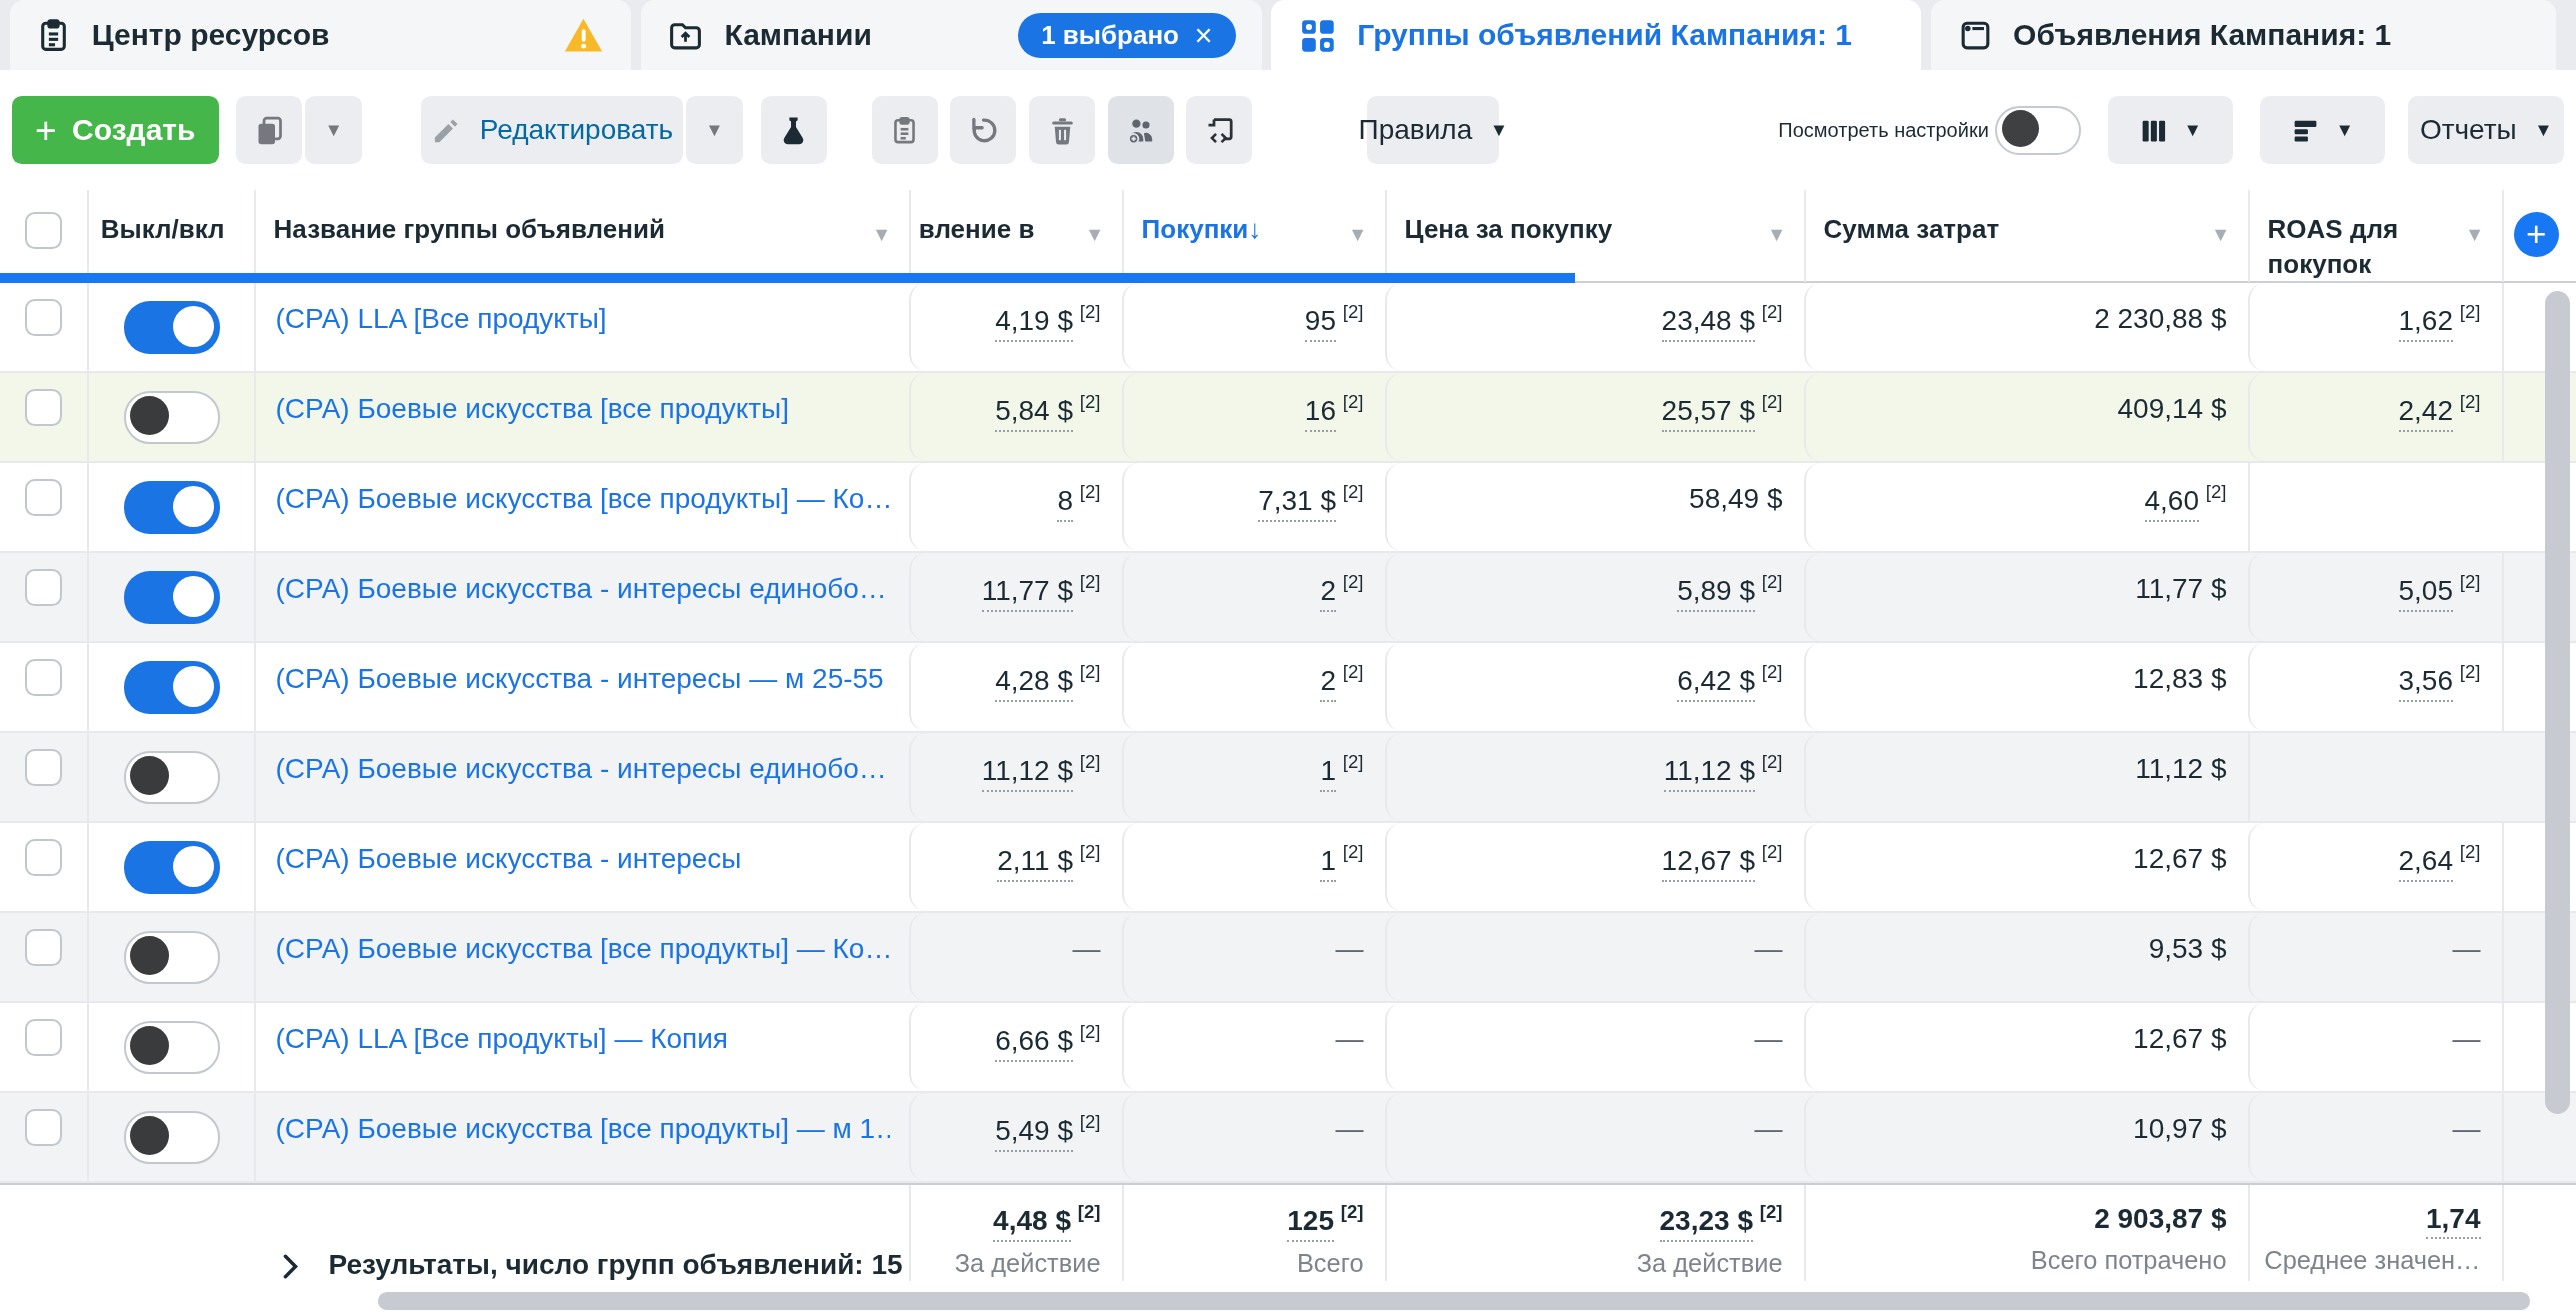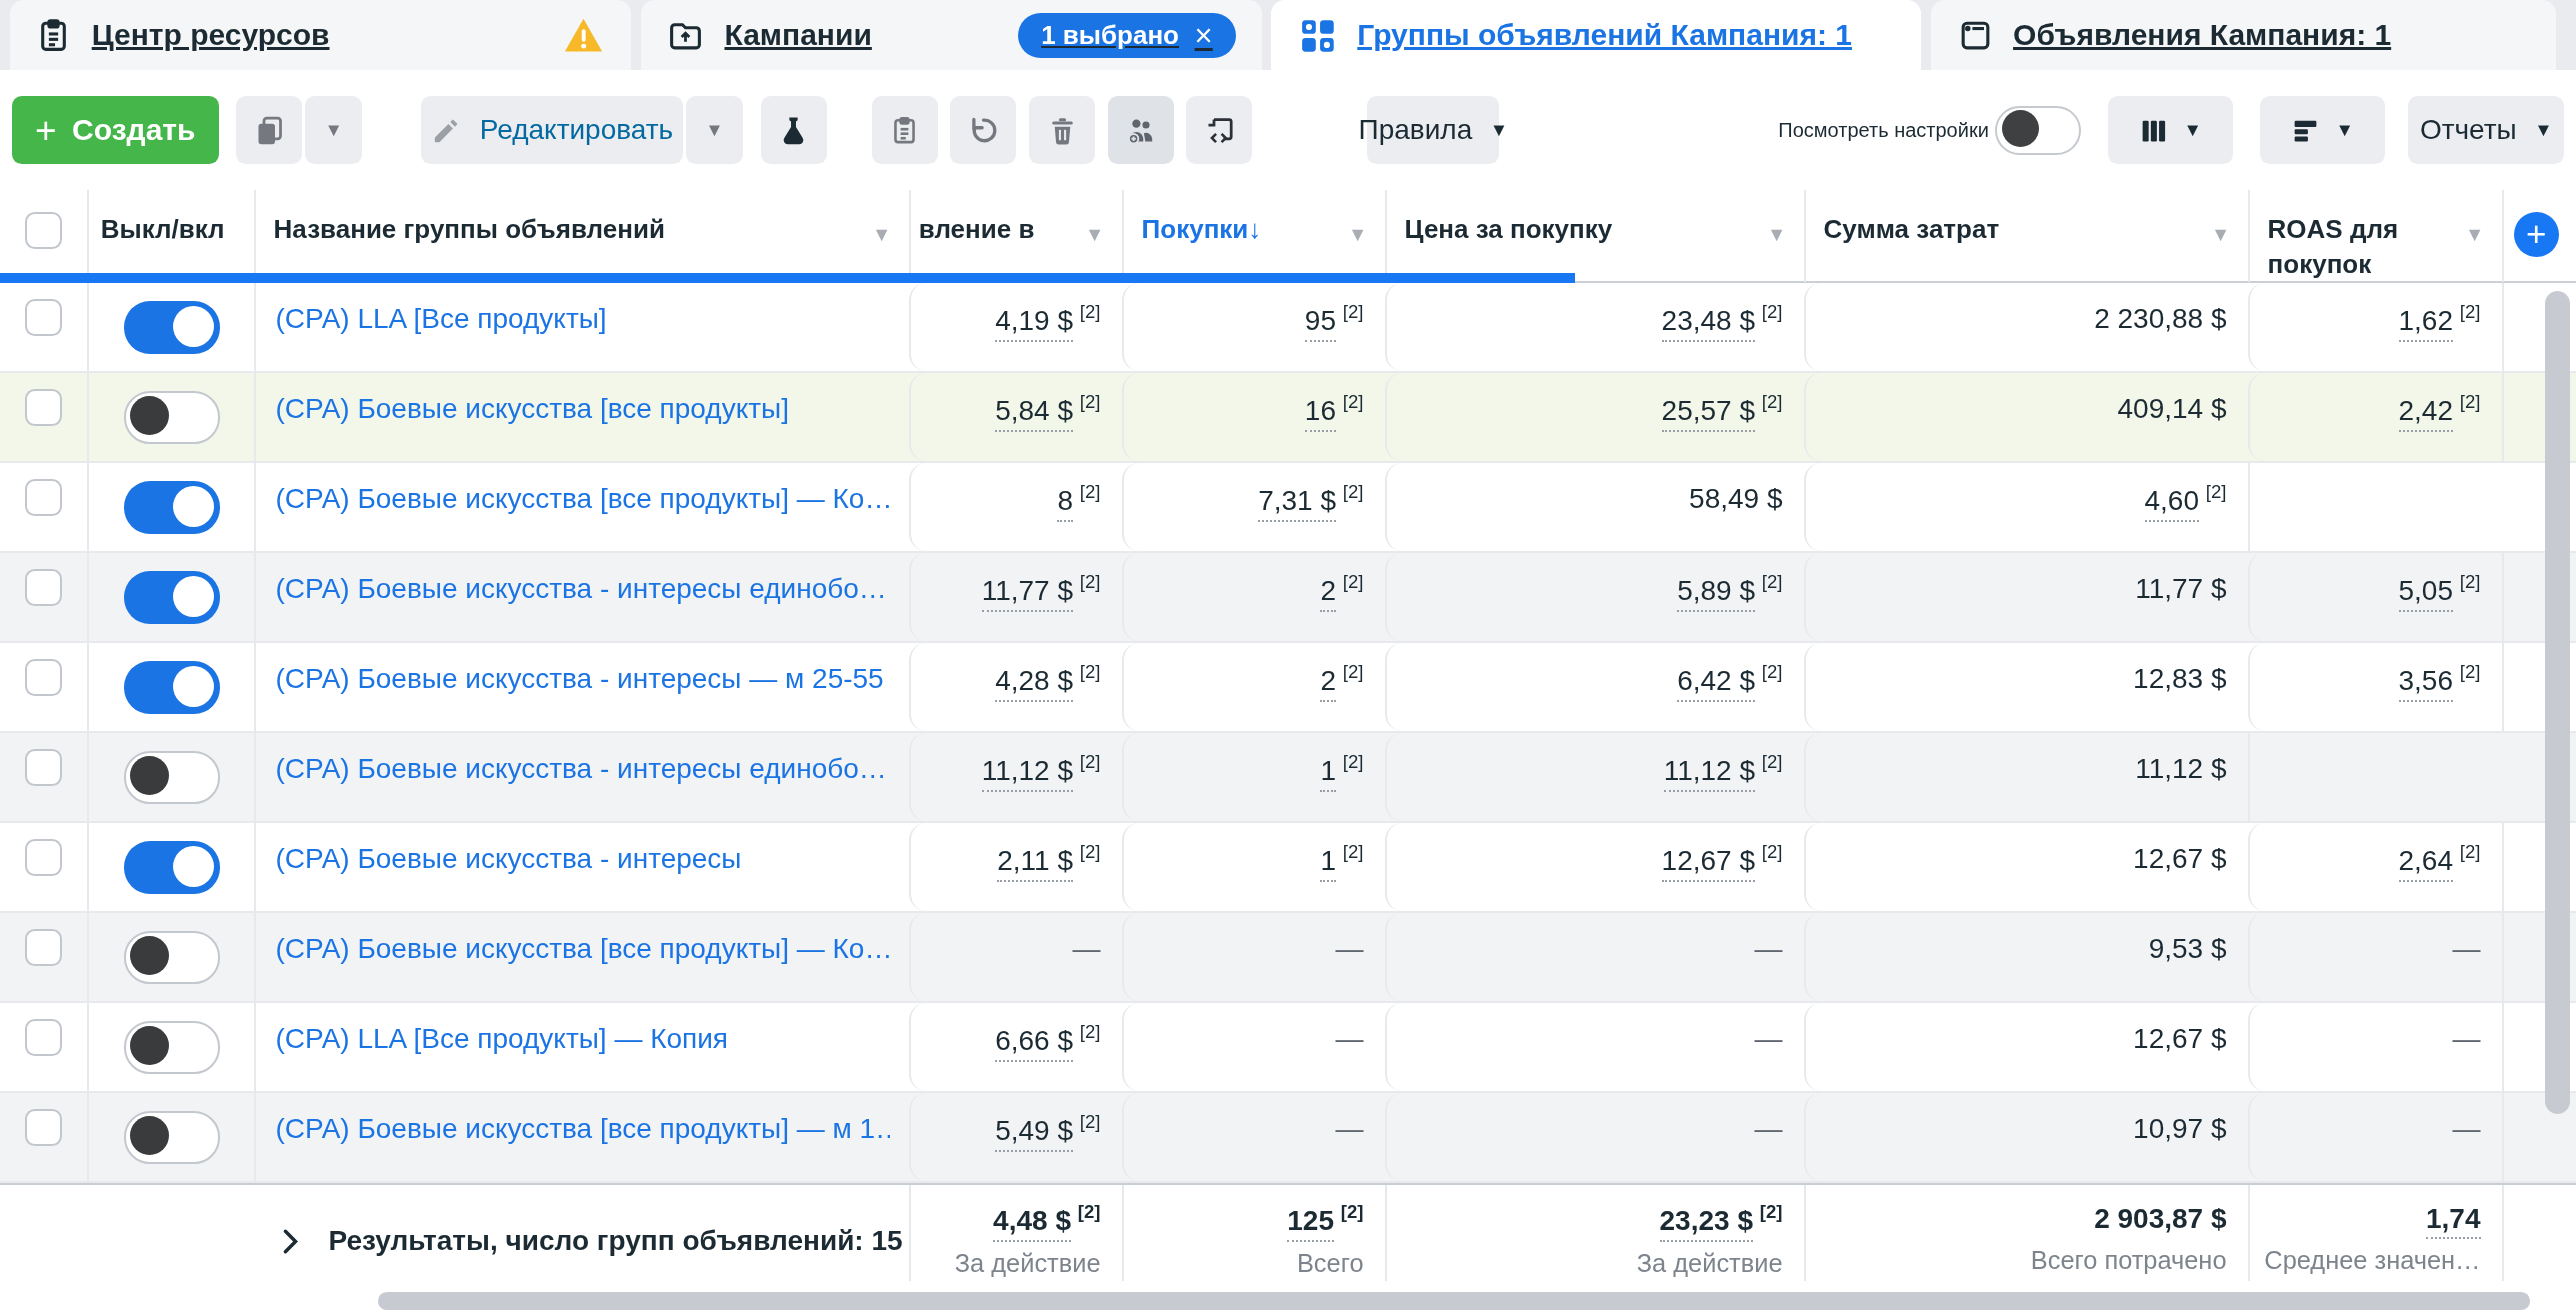--- a/index.html
+++ b/index.html
@@ -3,21 +3,21 @@
 <meta charset="utf-8">
 <style>
   * { margin:0; padding:0; box-sizing:border-box; }
   html,body { width:2576px; height:1315px; overflow:hidden; background:#fff;
               font-family:"Liberation Sans", sans-serif; color:#1c2b33; }
   .app { position:relative; width:2576px; height:1315px; }
 
   
   .tabbar { height:70px; background:#e9ebee; display:flex; padding-left:9.8px; gap:9.8px; }
   .tab { display:flex; align-items:center; gap:19.5px; padding:0 25.4px;
-         background:#f5f6f7; border-radius:13.7px 13.7px 0 0; font-size:30px; font-weight:700; cursor:default;text-decoration:underline; }
+         background:#f5f6f7; border-radius:13.7px 13.7px 0 0; font-size:30px; font-weight:700; cursor:default; }
   .tab svg { flex:0 0 auto; }
   .tab .lbl { white-space:nowrap; }
   .tab.active { background:#fff; color:#1b74e4; }
   .t1 { width:621px; } .t2 { width:621px; } .t3 { width:650px; } .t4 { width:625px; }
   .spacer { flex:1; }
   .badge { height:45px; border-radius:22.5px; background:#1b74e4; color:#fff;
            display:flex; align-items:center; gap:15.6px; padding:0 23.5px;
            font-size:26px; font-weight:700; }
   .badge .x { font-size:31px; font-weight:400; line-height:1; }
 
@@ -75,21 +75,21 @@
   .rtoggle.off .knob { position:absolute; left:4.9px; top:3.9px; width:39px; height:39px; border-radius:50%; background:#3a3b3c; }
   .c-name { padding:19.5px 19.5px 0 19.5px; overflow:hidden; }
   .adset-link { color:#1b74e4; font-size:28px; text-decoration:none; white-space:nowrap; display:block;
                 overflow:hidden; cursor:pointer; }
   .vcell { text-align:right; padding:19.5px 21.5px 0 0; font-size:28px;border-radius:17px; }
   .dotted { border-bottom:2.9px dotted #989ea5; padding-bottom:3.9px; }
   sup.note { font-size:18.6px; margin-left:6.8px; position:relative; top:-2px; }
   .dash { color:#606770; }
 
   .tfoot { border-top:2.9px solid #c9ced4; height:98px; font-size:28px; }
-  .results-cell { grid-column:1 / 4; display:flex; align-items:center; gap:27px;
+  .results-cell { grid-column:1 / 4; display:flex; align-items:flex-end; gap:27px;
                   padding:16px 0 0 278px; font-weight:700; border-left:none; }
   .fcell { text-align:right; padding:17.6px 21.5px 0 0; border-left:2px solid #e7e9ec; }
   .fv { font-weight:700; }
   .cap { margin-top:11.7px; color:#7d848c; font-size:25.4px; font-weight:400; white-space:nowrap; }
 
   .vscroll { position:absolute; right:5.9px; top:291px; width:25.4px; height:823px;
              background:#c7cbd1; border-radius:12.7px; z-index:7; }
   .hscroll { position:absolute; left:378px; top:1292px; width:2152px; height:17.6px;
              border-radius:8.8px; background:#c7cbd1; z-index:7; }
 </style>

